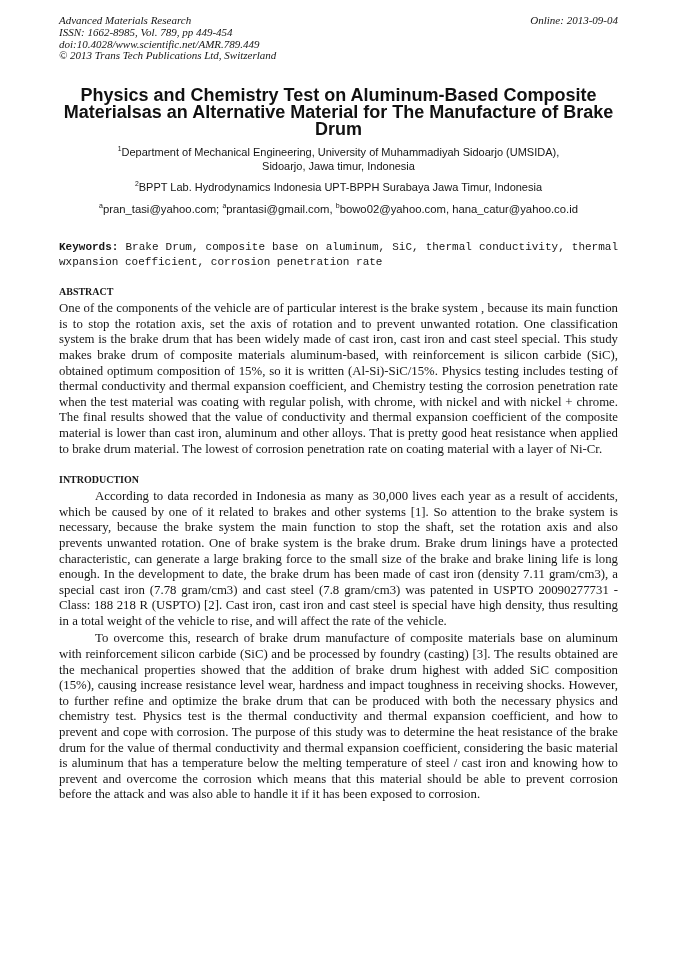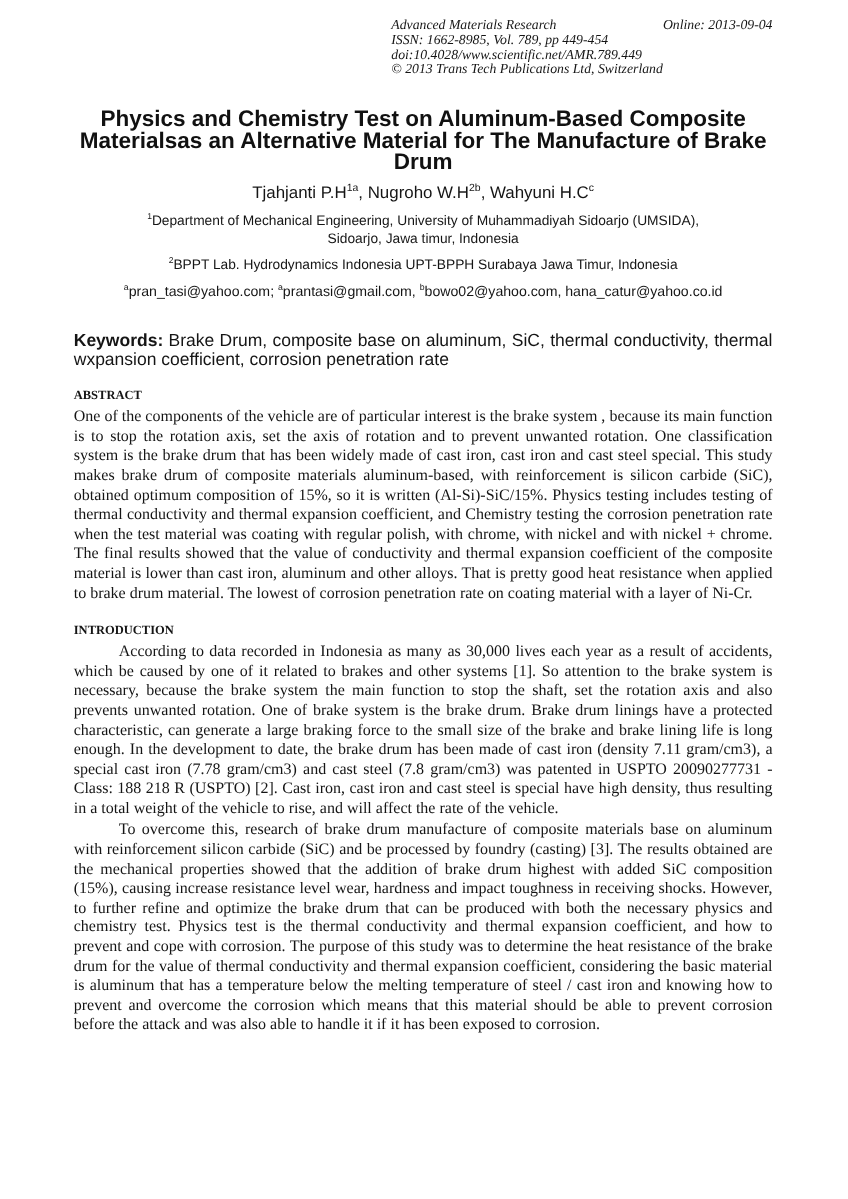--- a/index.html
+++ b/index.html
@@ -14,21 +14,21 @@
     box-sizing: border-box;
     background: #ffffff;
     color: #151515;
     padding: 15px 60px 0 59px;
     font-family: "Liberation Serif", "DejaVu Serif", serif;
     overflow: hidden;
   }
   
   .jheader {
     display: flex;
-    justify-content: flex-end;
+    justify-content: space-between;
     align-items: flex-start;
     font-style: italic;
     font-size: 11px;
     line-height: 11.8px;
   }
   .jheader .left div { white-space: nowrap; }
   .jheader .right { white-space: nowrap; }
 
   
   .title {
@@ -63,22 +63,22 @@
     margin-top: 8px;
     text-align: center;
     font-family: "Liberation Sans", "DejaVu Sans", sans-serif;
     font-size: 11.3px;
     line-height: 14px;
   }
 
   
   .keywords {
     margin: 24px 0 0 0;
-    font-family: Liberation Sans, sans-serif;
-    font-size: 14px;
+    font-family: Liberation Mono, monospace;
+    font-size: 11px;
     line-height: 14.5px;
     text-align: justify;
   }
   .keywords .kw-label { font-weight: bold; }
 
   
   .section-heading {
     margin: 15px 0 0 0;
     font-family: "Liberation Serif", "DejaVu Serif", serif;
     font-weight: bold;
@@ -104,21 +104,20 @@
       <div>Advanced Materials Research</div>
       <div>ISSN: 1662-8985, Vol. 789, pp 449-454</div>
       <div>doi:10.4028/www.scientific.net/AMR.789.449</div>
       <div>© 2013 Trans Tech Publications Ltd, Switzerland</div>
     </div>
     <div class="right">Online: 2013-09-04</div>
   </div>
 
   <h1 class="title"><span>Physics and Chemistry Test on Aluminum-Based Composite</span><br><span>Materialsas an Alternative Material for The Manufacture of Brake Drum</span></h1>
 
-  <div class="authors"><span>Tjahjanti P.H</span><sup>1a</sup><span>, </span><span>Nugroho W.H</span><sup>2b</sup><span>, </span><span>Wahyuni H.C</span><sup>c</sup></div>
 
   <div class="affil"><sup>1</sup><span>Department of Mechanical Engineering, University of Muhammadiyah Sidoarjo (UMSIDA),</span><br><span>Sidoarjo, Jawa timur, Indonesia</span></div>
 
   <div class="affil affil2"><sup>2</sup><span>BPPT Lab. Hydrodynamics Indonesia UPT-BPPH Surabaya Jawa Timur, Indonesia</span></div>
 
   <div class="emails"><sup>a</sup><span>pran_tasi@yahoo.com; </span><sup>a</sup><span>prantasi@gmail.com, </span><sup>b</sup><span>bowo02@yahoo.com, </span><span>hana_catur@yahoo.co.id</span></div>
 
   <p class="keywords"><span class="kw-label">Keywords:</span> <span>Brake Drum, composite base on aluminum, SiC, thermal conductivity, thermal wxpansion coefficient, corrosion penetration rate</span></p>
 
   <h2 class="section-heading">ABSTRACT</h2>

